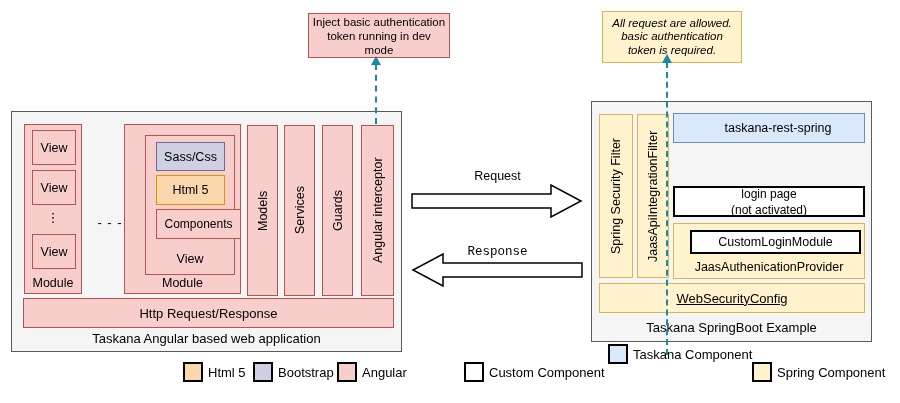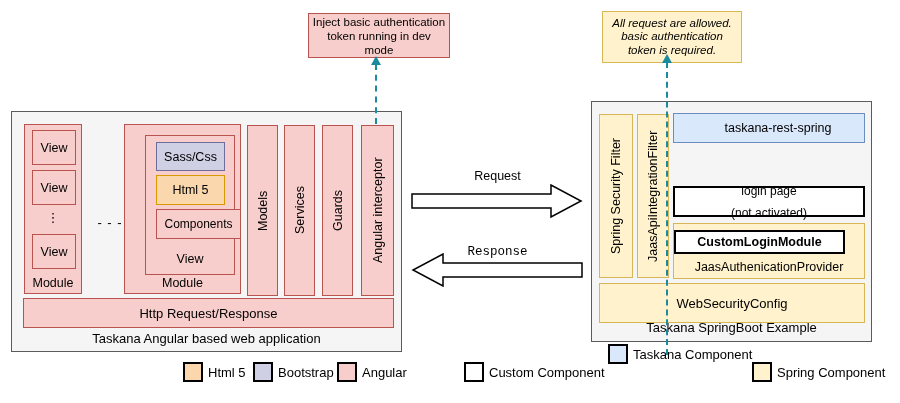--- a/index.html
+++ b/index.html
@@ -83,29 +83,29 @@
   <polygon points="171,10 32,10 32,1 2,17 32,33 32,24 171,24" fill="#ffffff" stroke="#000000" stroke-width="1.5"></polygon>
 </svg>
 
 <div class="abs container" style="left:591px;top:101px;width:281px;height:241px;">
 
   <div class="abs box springc vtext" style="left:7px;top:12px;width:34px;height:164px;">Spring Security Filter</div>
   <div class="abs box springc vtext" style="left:45px;top:12px;width:32px;height:164px;">JaasApiIntegrationFilter</div>
 
   <div class="abs box taskanac" style="left:81px;top:11px;width:192px;height:30px;padding-left:18px;">taskana-rest-spring</div>
 
-  <div class="abs box customc pre" style="left:81px;top:84px;width:192px;height:31px;font-size:12px;line-height:22px;">login page
+  <div class="abs box customc pre" style="left:81px;top:84px;width:192px;height:31px;font-size:12px;line-height:16px;">login page
 (not activated)</div>
 
   <div class="abs box springc" style="left:81px;top:121px;width:192px;height:56px;">
-    <div class="abs box customc" style="left:0;top:6px;width:171px;height:24px;font-weight:bold;">CustomLoginModule</div>
+    <div class="abs box customc" style="left:16px;top:6px;width:171px;height:24px;">CustomLoginModule</div>
     <div class="blabel" style="bottom:4px;">JaasAuthenicationProvider</div>
   </div>
 
-  <div class="abs box springc title13" style="left:7px;top:181px;width:266px;height:40px;">WebSecurityConfig</div>
+  <div class="abs box springc title13" style="left:7px;top:181px;width:266px;height:30px;text-decoration:underline;">WebSecurityConfig</div>
 
   <div class="blabel title13" style="bottom:6px;">Taskana SpringBoot Example</div>
 </div>
 
 <div class="abs lg" style="left:183px;top:362px;">
   <span class="lg-sq html5c"></span>
   <span>Html 5</span>
 </div>
 <div class="abs lg" style="left:253px;top:362px;">
   <span class="lg-sq bootstrapc"></span>

